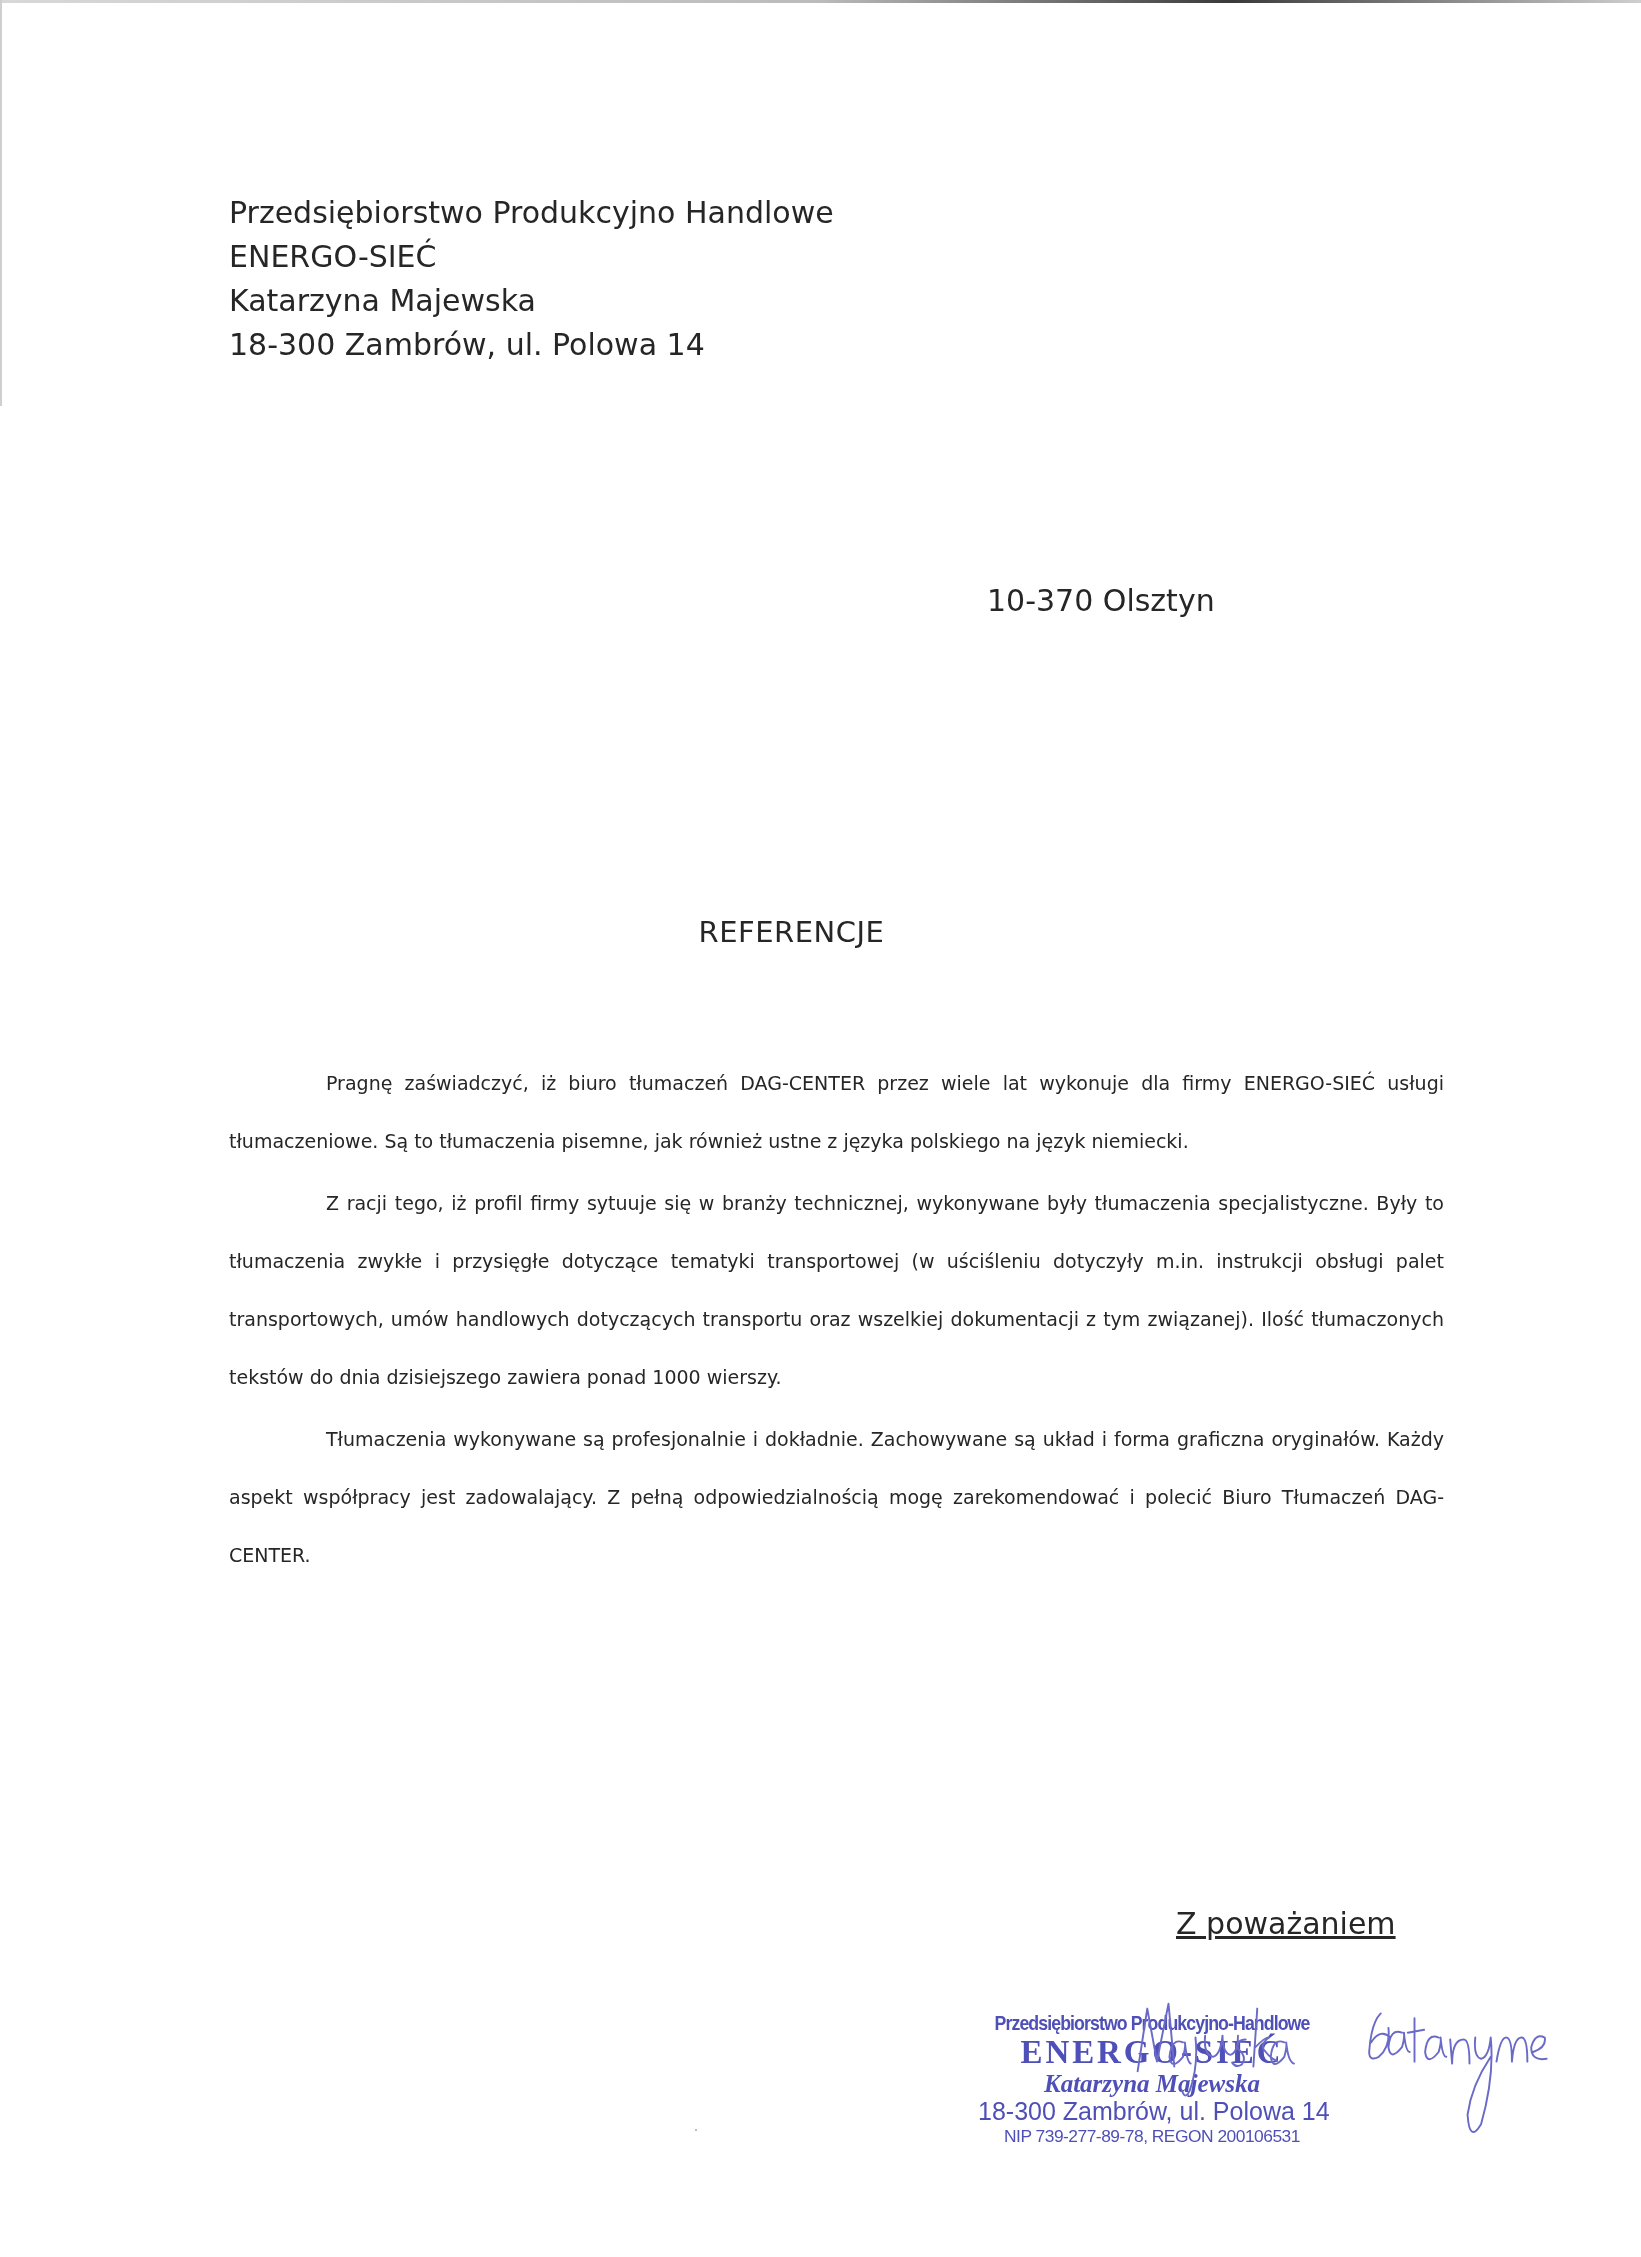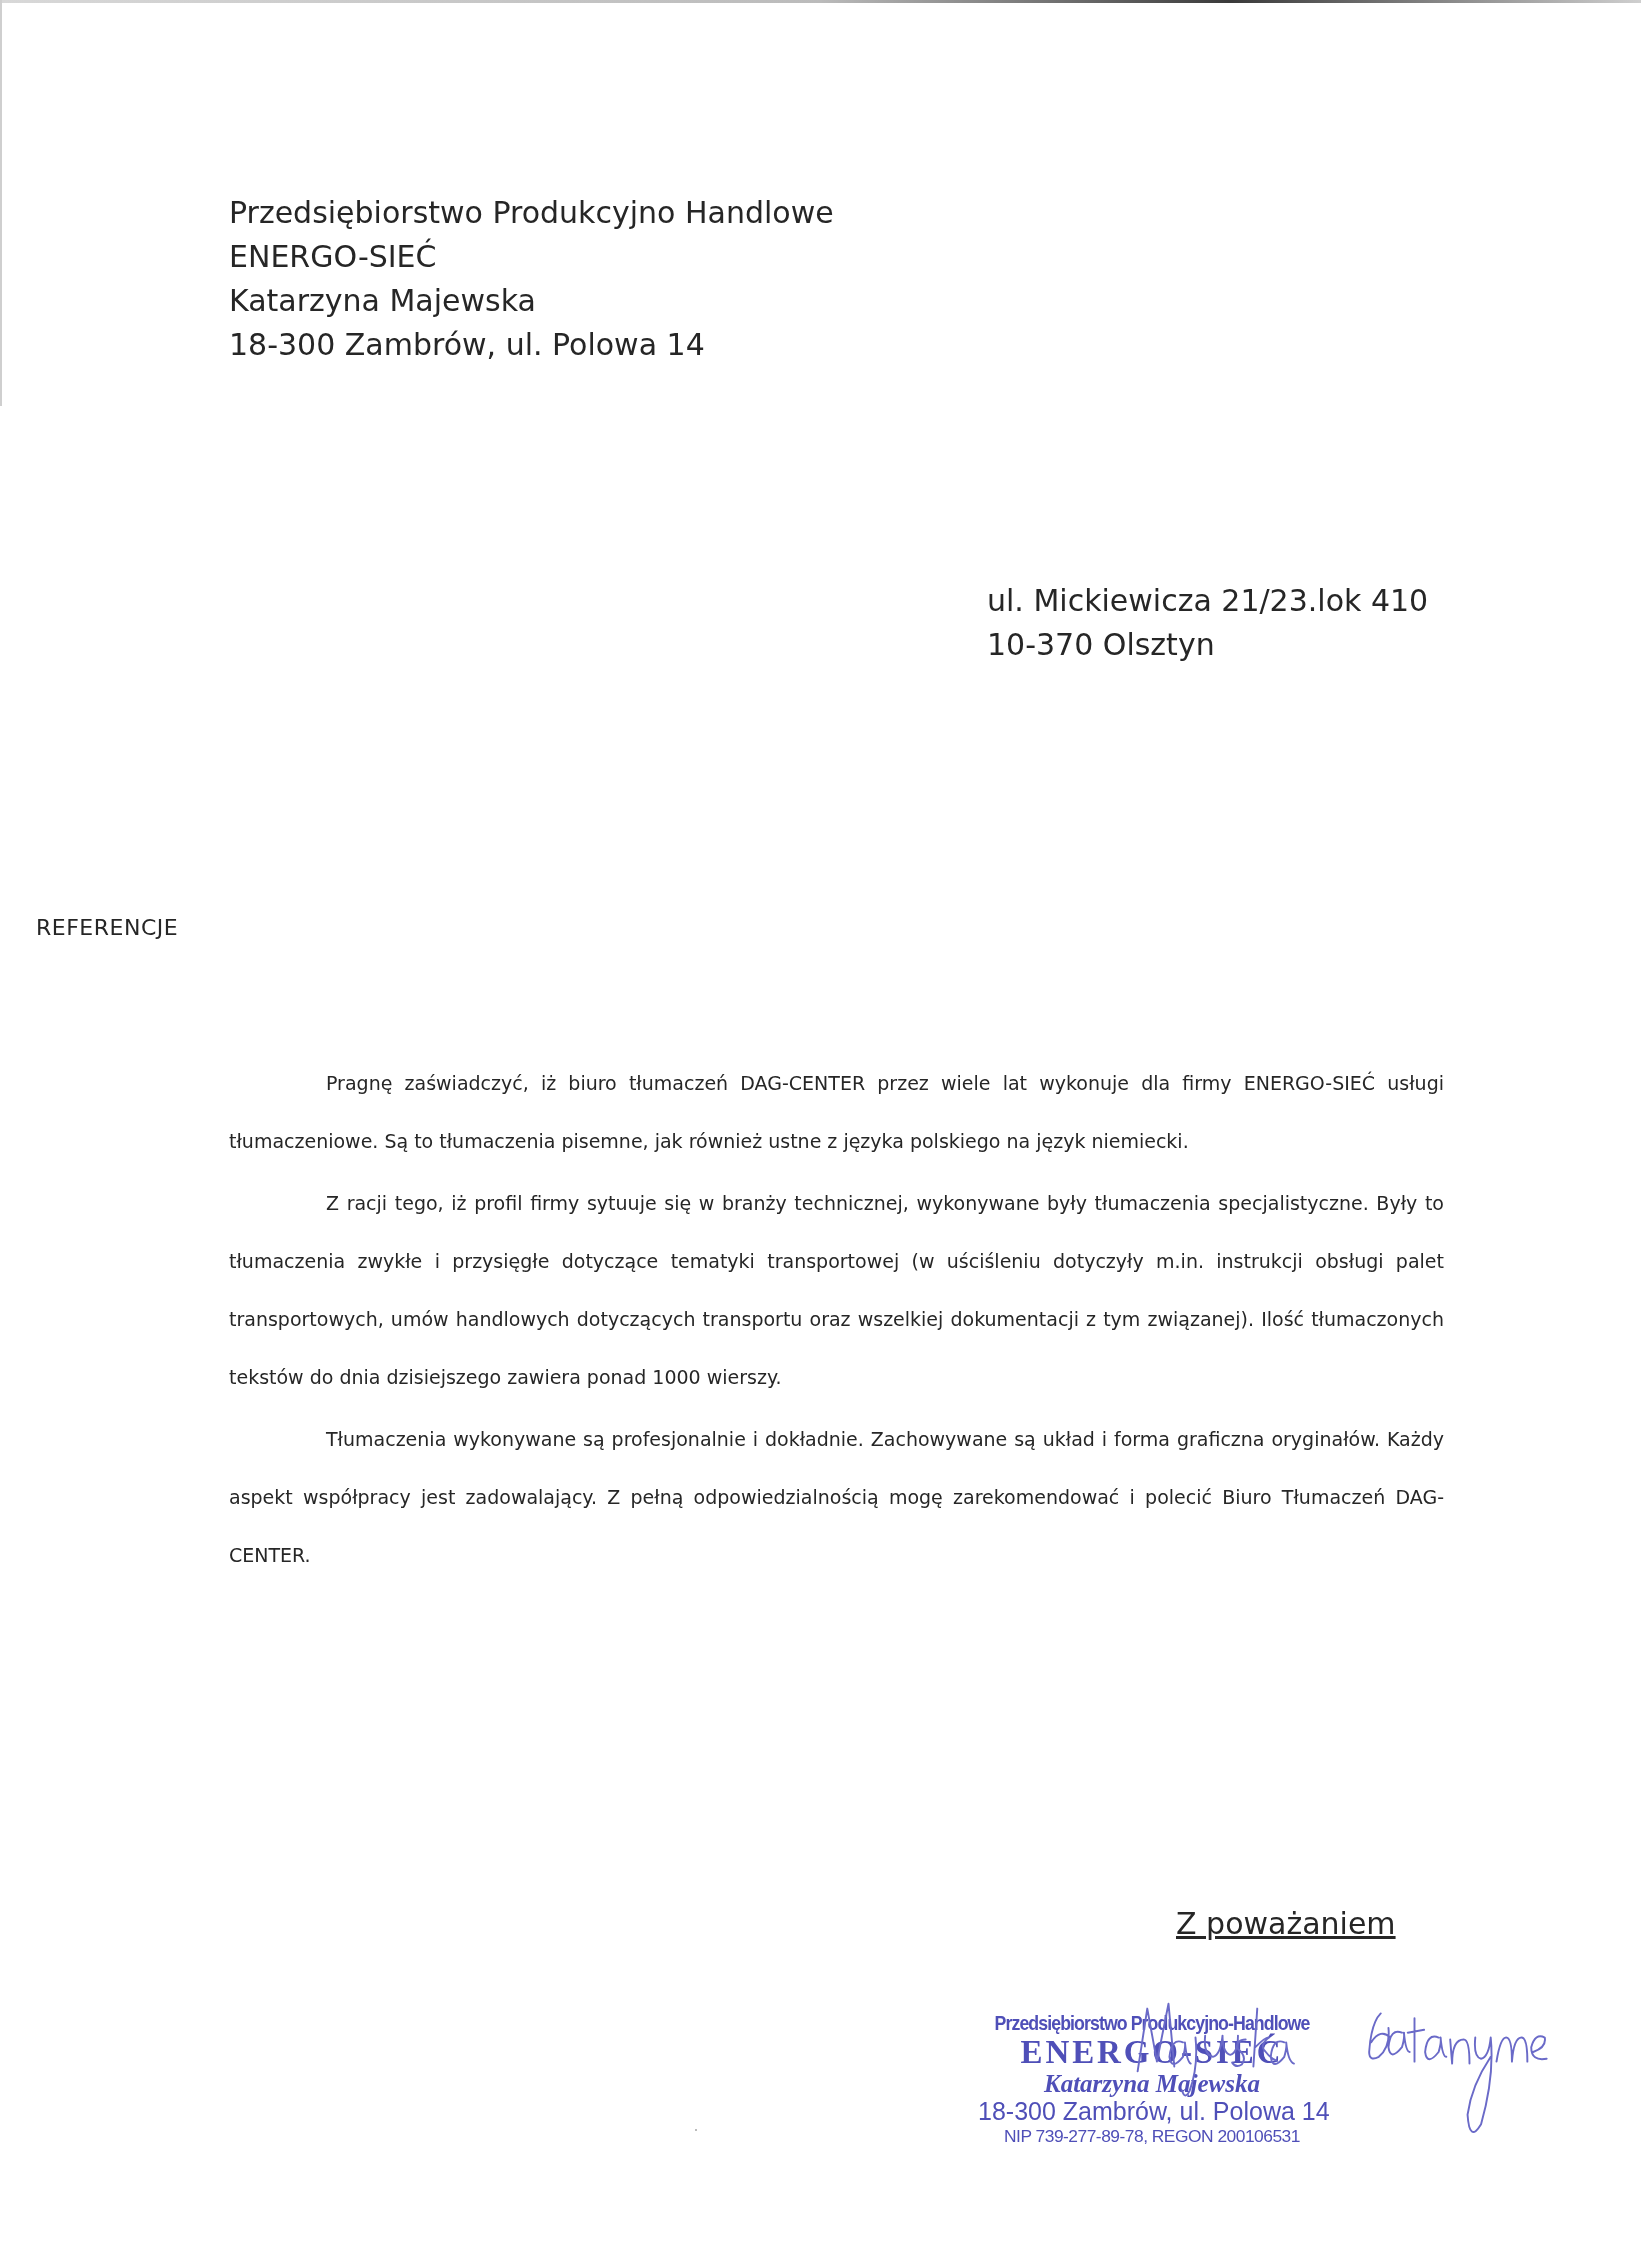--- a/index.html
+++ b/index.html
@@ -5,22 +5,22 @@
   html, body { margin: 0; padding: 0; background: #ffffff; }
   body { width: 1641px; height: 2257px; position: relative; overflow: hidden;
          font-family: "DejaVu Sans", sans-serif; color: #262626; }
   .scan-edge-top { position: absolute; left: 0; top: 0; width: 1641px; height: 2.9px;
                    background: linear-gradient(to right, #d8d8d8 0%, #bbbbbb 50%, #3a3a3a 75%, #cfcfcf 100%); }
   .scan-edge-left { position: absolute; left: 0; top: 0; width: 1.9px; height: 406px; background: #cfcfcf; }
   .sender { position: absolute; left: 229px; top: 191px; font-size: 30px; line-height: 44px; }
   .sender div { white-space: nowrap; }
   .recipient { position: absolute; left: 987px; top: 579px; font-size: 30px; line-height: 44px; }
   .recipient div { white-space: nowrap; }
-  .title { position: absolute; left: 0; width: 1583px; top: 915px; 
-           font-size: 22px; letter-spacing: 0.5px; padding-left: 36px; }
+  .title { position: absolute; left: 0; width: 1583px; top: 915px; text-align: center;
+           font-size: 29px; letter-spacing: 0.5px; }
   .body { position: absolute; left: 229px; width: 1215px; top: 1054px; font-size: 19px;
           line-height: 58px; text-align: justify; }
   .body p { margin: 0 0 0 0; text-indent: 97px; }
   .body p + p { margin-top: 3.9px; }
   .closing { position: absolute; left: 1176px; top: 1906px; font-size: 30px; text-decoration: underline; }
   .stamp { position: absolute; left: 978px; top: 2013px; width: 348px; color: #4f4fb8;
            text-align: center; font-family: "Liberation Sans", sans-serif; }
   .stamp .s1 { font-size: 19.3px; font-weight: bold; letter-spacing: -1px; transform: scaleX(0.92); white-space: nowrap; }
   .stamp .s2 { font-family: "Liberation Serif", serif; font-size: 33px; font-weight: bold; letter-spacing: 2.9px; line-height: 35px; }
   .stamp .s3 { font-family: "Liberation Serif", serif; font-style: italic; font-weight: bold; font-size: 25px; line-height: 27px; }
@@ -36,21 +36,20 @@
 <div class="scan-edge-left"></div>
 
 <div class="sender">
   <div>Przedsiębiorstwo Produkcyjno Handlowe</div>
   <div>ENERGO-SIEĆ</div>
   <div>Katarzyna Majewska</div>
   <div>18-300 Zambrów, ul. Polowa 14</div>
 </div>
 
 <div class="recipient">
-  <div>ul. Mickiewicza 21/23.lok 410</div>
   <div>10-370 Olsztyn</div>
 </div>
 
 <div class="title">REFERENCJE</div>
 
 <div class="body">
   <p>Pragnę zaświadczyć, iż biuro tłumaczeń DAG-CENTER przez wiele lat wykonuje dla firmy ENERGO-SIEĆ usługi tłumaczeniowe. Są to tłumaczenia pisemne, jak również ustne z języka polskiego na język niemiecki.</p>
   <p>Z racji tego, iż profil firmy sytuuje się w branży technicznej, wykonywane były tłumaczenia specjalistyczne. Były to tłumaczenia zwykłe i przysięgłe dotyczące tematyki transportowej (w uściśleniu dotyczyły m.in. instrukcji obsługi palet transportowych, umów handlowych dotyczących transportu oraz wszelkiej dokumentacji z tym związanej). Ilość tłumaczonych tekstów do dnia dzisiejszego zawiera ponad 1000 wierszy.</p>
   <p>Tłumaczenia wykonywane są profesjonalnie i dokładnie. Zachowywane są układ i forma graficzna oryginałów. Każdy aspekt współpracy jest zadowalający. Z pełną odpowiedzialnością mogę zarekomendować i polecić Biuro Tłumaczeń DAG-CENTER.</p>
 </div>

